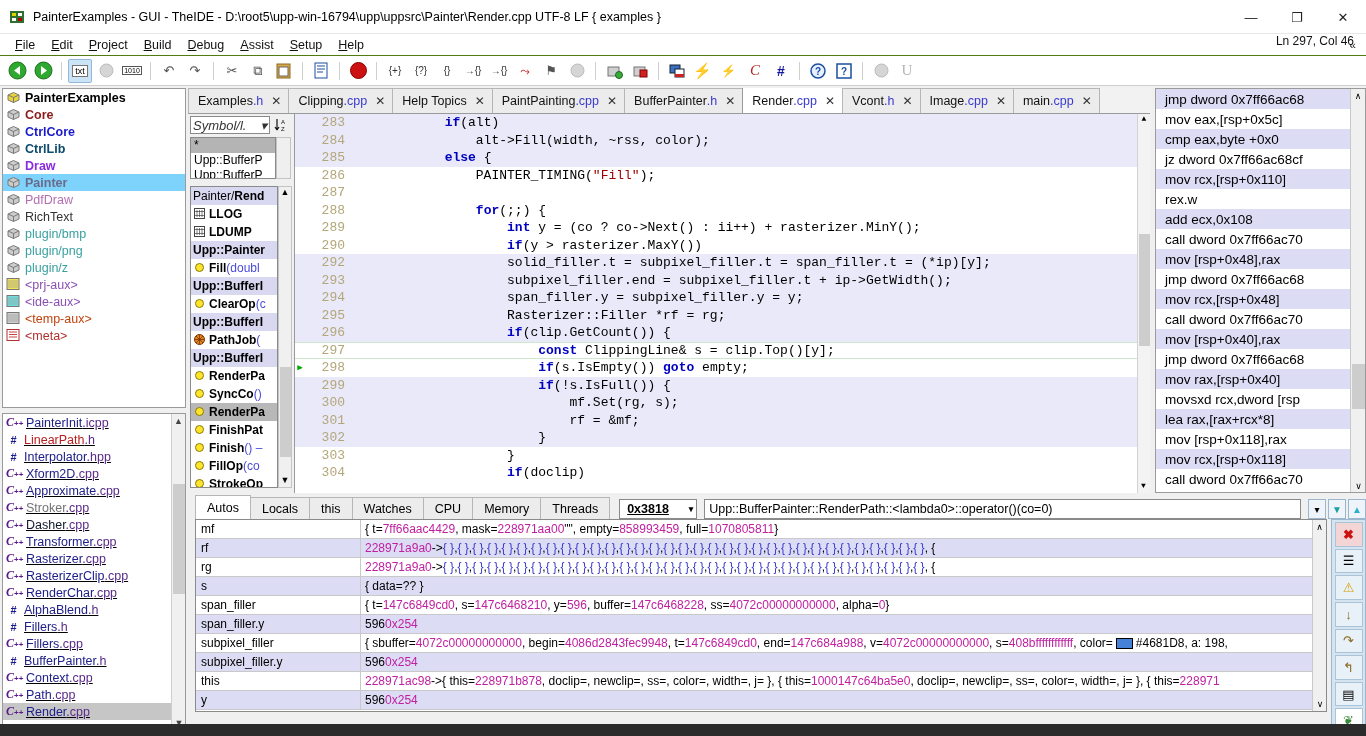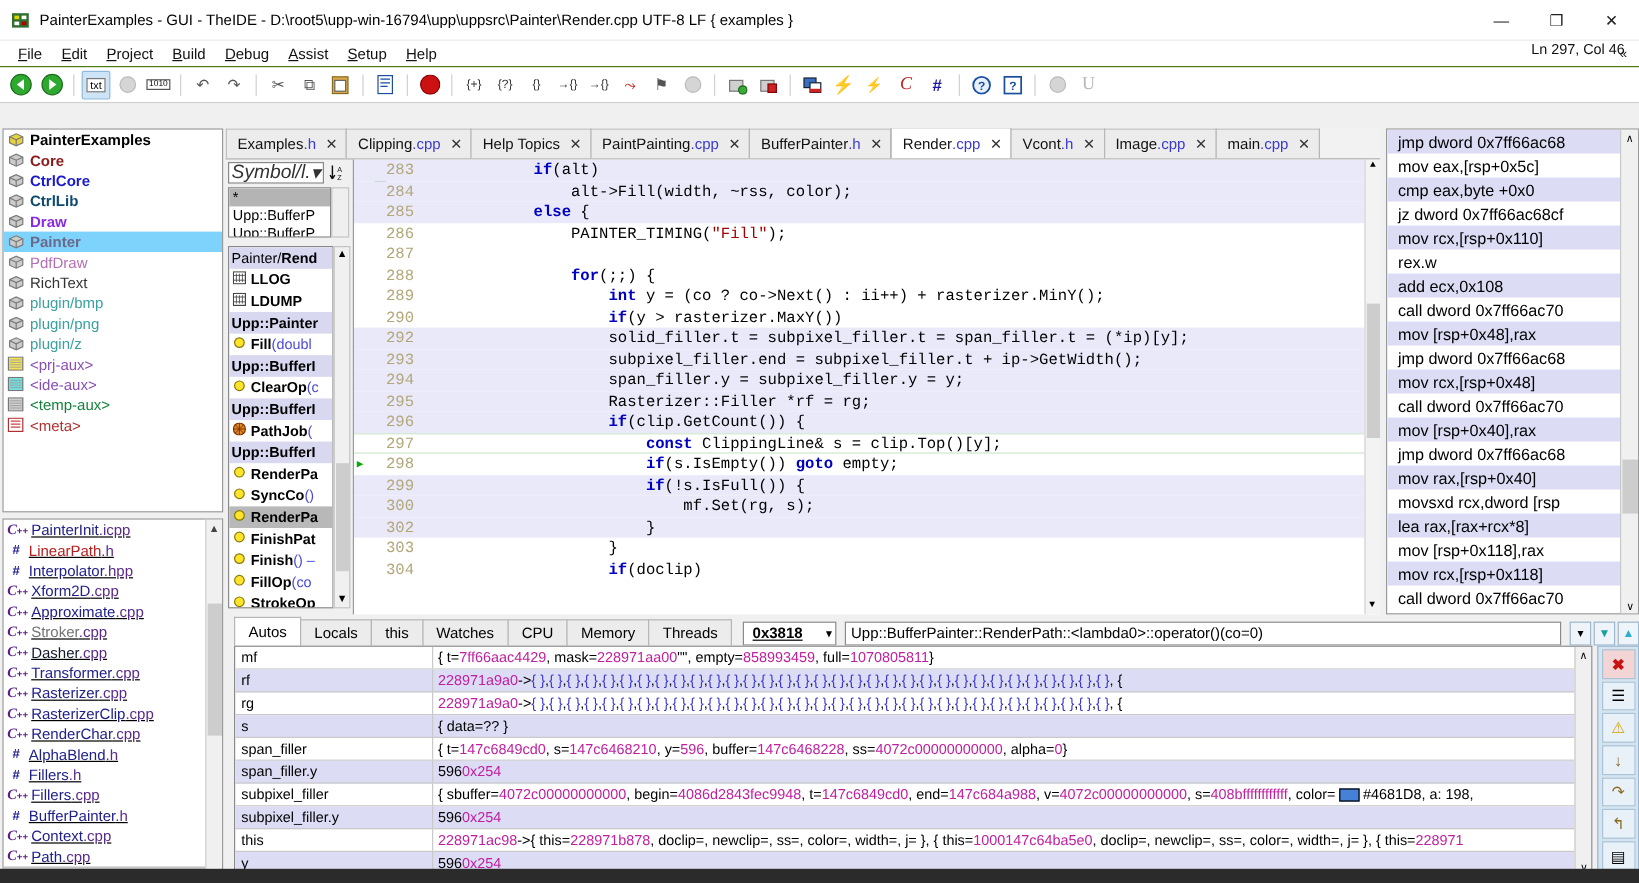--- a/index.html
+++ b/index.html
@@ -31,21 +31,21 @@
 
   
   .toolbar{ height:30px; background:#ffffff; display:flex; align-items:center;
             padding-left:4px; border-bottom:1px solid #cfcfcf;}
   .tbtn{ width:24px; height:24px; display:flex; align-items:center; justify-content:center;
          margin:0 1px; border-radius:2px; font-size:13px;}
   .tbtn.sel{ background:#cde4f7; border:1px solid #8fb9dd;}
   .tsep{ width:1px; height:18px; background:#d0d0d0; margin:0 5px;}
 
   
-  .main{ position:absolute; left:0; top:88px; width:1366px; height:611px;margin-top:19px; }
+  .main{ position:absolute; left:0; top:88px; width:1366px; height:611px; }
 
   
   .leftcol{ position:absolute; left:0; top:0; width:188px; height:405px; }
   .pkgpane{ position:absolute; left:2px; top:0; width:184px; height:320px;
             background:#fff; border:1px solid #9a9a9a; overflow:hidden;}
   .filepane{ position:absolute; left:2px; top:325px; width:184px; height:318px;
              background:#fff; border:1px solid #9a9a9a; overflow:hidden;}
   .pkg-row{ height:17px; display:flex; align-items:center; padding-left:3px; white-space:nowrap;
             font-size:12.5px;}
   .pkg-row.sel{ background:#7dd3fc; }
@@ -75,21 +75,21 @@
   .tab .x{ margin-left:8px; font-size:12px; color:#333;}
 
   .editwrap{ position:absolute; left:0; top:26px; width:962px; height:379px; display:flex;}
 
   
   .assist{ width:107px; height:379px; background:#f0f0f0; position:relative;
            border-right:1px solid #9a9a9a;}
   .assist-top{ height:22px; display:flex; align-items:center; padding:2px;}
   .sel-combo{ flex:1; height:18px; background:#fff; border:1px solid #8a8a8a;
               display:flex; align-items:center; padding:0 2px; font-style:italic;
-              font-size:16px; color:#333; overflow:hidden;}
+              font-size:13px; color:#333; overflow:hidden;}
   .sel-combo .cv{ flex:1; white-space:nowrap; overflow:hidden;}
   .sort-btn{ width:22px; height:20px; display:flex; align-items:center; justify-content:center;
              font-size:11px;}
   .assist-list1{ position:absolute; left:2px; top:23px; width:86px; height:42px;
                  background:#fff; border:1px solid #8a8a8a; overflow:hidden;}
   .assist-sb1{ position:absolute; left:88px; top:23px; width:15px; height:42px; background:#efefef;
                border:1px solid #c4c4c4;}
   .al-row{ height:15px; font-size:12px; padding-left:3px; white-space:nowrap; overflow:hidden;}
   .al-row.sel{ background:#b4b4b4;}
   .assist-list2{ position:absolute; left:2px; top:72px; width:88px; height:302px;
@@ -450,21 +450,21 @@
               <rect x="1" y="0.5" width="12" height="11" fill="#6fe0e0" stroke="#777"></rect>
               <path d="M2 3h10M2 5h10M2 7h10M2 9h10" stroke="#999" stroke-width="0.7"></path>
             </svg></span>
           <span style="color: rgb(138, 79, 180);">&lt;ide-aux&gt;</span>
         </div>
         <div class="pkg-row">
           <span class="pkg-ico"><svg width="14" height="12">
               <rect x="1" y="0.5" width="12" height="11" fill="#cfcfcf" stroke="#777"></rect>
               <path d="M2 3h10M2 5h10M2 7h10M2 9h10" stroke="#999" stroke-width="0.7"></path>
             </svg></span>
-          <span style="color: #15803d;">&lt;temp-aux&gt;</span>
+          <span style="color: #c2410c;">&lt;temp-aux&gt;</span>
         </div>
         <div class="pkg-row">
           <span class="pkg-ico"><svg width="14" height="12">
               <rect x="1" y="0.5" width="12" height="11" fill="#fff" stroke="#b03030"></rect>
               <path d="M3 3h8M3 5.5h8M3 8h8" stroke="#cc4444"></path>
             </svg></span>
           <span style="color: rgb(176, 48, 48);">&lt;meta&gt;</span>
         </div>
       </div>
     <div class="filepane">
@@ -725,20 +725,21 @@
             <div class="ln-row"><span class="ln-mark" style="font-size: 9px;"></span><span class="ln-num">290</span><span class="ln-txt">                    <span class="kw">if</span>(y &gt; rasterizer.MaxY())</span></div>
             <div class="ln-row hl-block"><span class="ln-mark" style="font-size: 9px;"></span><span class="ln-num">292</span><span class="ln-txt">                    solid_filler.t = subpixel_filler.t = span_filler.t = (*ip)[y];</span></div>
             <div class="ln-row hl-block"><span class="ln-mark" style="font-size: 9px;"></span><span class="ln-num">293</span><span class="ln-txt">                    subpixel_filler.end = subpixel_filler.t + ip-&gt;GetWidth();</span></div>
             <div class="ln-row hl-block"><span class="ln-mark" style="font-size: 9px;"></span><span class="ln-num">294</span><span class="ln-txt">                    span_filler.y = subpixel_filler.y = y;</span></div>
             <div class="ln-row hl-block"><span class="ln-mark" style="font-size: 9px;"></span><span class="ln-num">295</span><span class="ln-txt">                    Rasterizer::Filler *rf = rg;</span></div>
             <div class="ln-row hl-block"><span class="ln-mark" style="font-size: 9px;"></span><span class="ln-num">296</span><span class="ln-txt">                    <span class="kw">if</span>(clip.GetCount()) {</span></div>
             <div class="ln-row cur-line"><span class="ln-mark" style="font-size: 9px;"></span><span class="ln-num">297</span><span class="ln-txt">                        <span class="kw">const</span> ClippingLine&amp; s = clip.Top()[y];</span></div>
             <div class="ln-row"><span class="ln-mark" style="font-size: 9px;">▶</span><span class="ln-num">298</span><span class="ln-txt">                        <span class="kw">if</span>(s.IsEmpty()) <span class="kw">goto</span> empty;</span></div>
             <div class="ln-row hl-block"><span class="ln-mark" style="font-size: 9px;"></span><span class="ln-num">299</span><span class="ln-txt">                        <span class="kw">if</span>(!s.IsFull()) {</span></div>
             <div class="ln-row hl-block"><span class="ln-mark" style="font-size: 9px;"></span><span class="ln-num">300</span><span class="ln-txt">                            mf.Set(rg, s);</span></div>
+            <div class="ln-row hl-block"><span class="ln-mark" style="font-size: 9px;"></span><span class="ln-num">301</span><span class="ln-txt">                            rf = &amp;mf;</span></div>
             <div class="ln-row hl-block"><span class="ln-mark" style="font-size: 9px;"></span><span class="ln-num">302</span><span class="ln-txt">                        }</span></div>
             <div class="ln-row"><span class="ln-mark" style="font-size: 9px;"></span><span class="ln-num">303</span><span class="ln-txt">                    }</span></div>
             <div class="ln-row"><span class="ln-mark" style="font-size: 9px;"></span><span class="ln-num">304</span><span class="ln-txt">                    <span class="kw">if</span>(doclip)</span></div>
           </div>
         <div class="code-vsb">
           <div style="height:12px;text-align:center;font-size:8px;">▲</div>
           <div class="thumb" style="top:120px;height:112px;"></div>
           <div style="position:absolute;bottom:0;width:11px;height:12px;text-align:center;font-size:8px;">▼</div>
         </div>
       </div>

